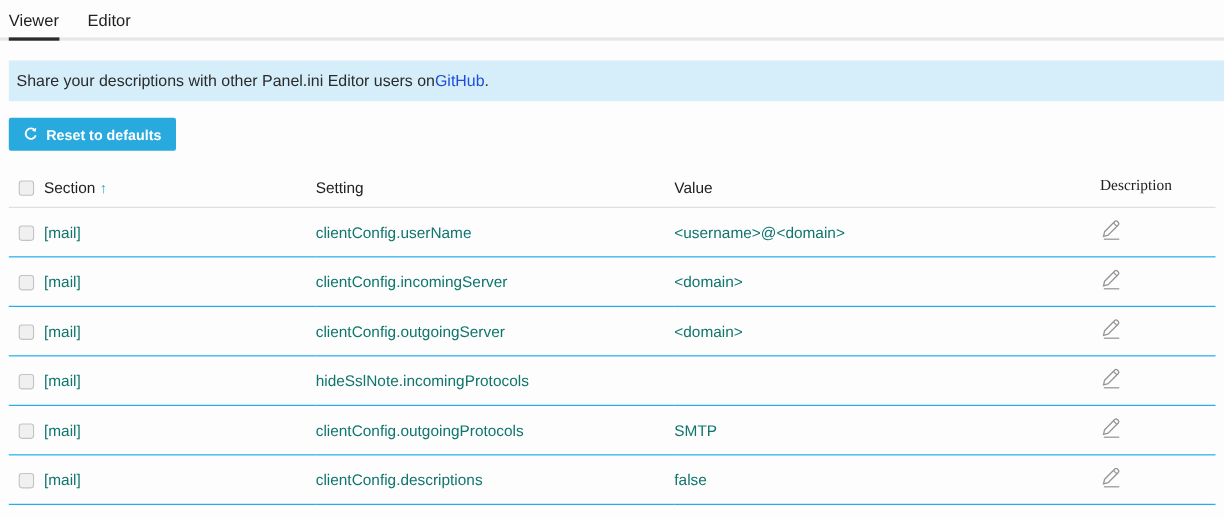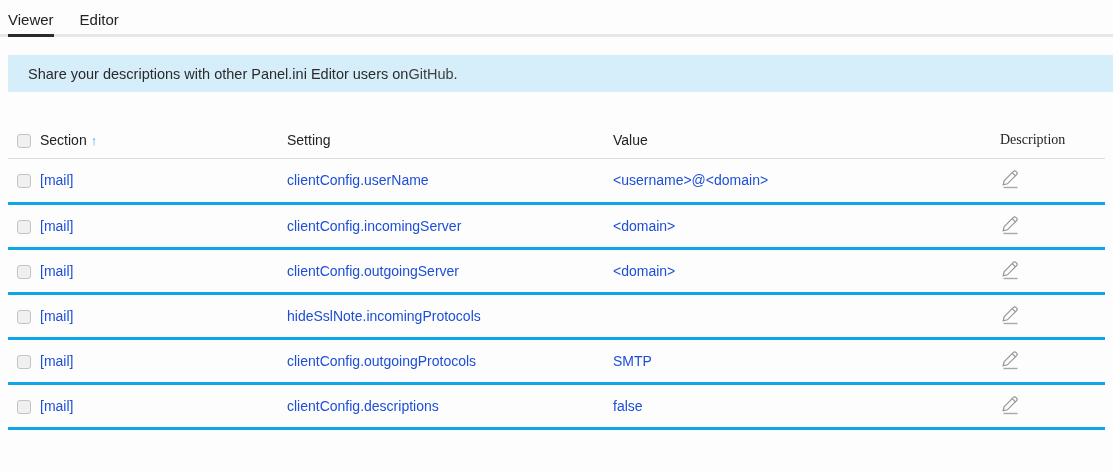--- a/index.html
+++ b/index.html
@@ -28,27 +28,27 @@
     cursor: pointer;
   }
   .tab.active { border-bottom-color: #2b2b2b; }
   
   .banner {
     margin: 18px 0 0 8px;
     height: 37px;
     background: #d5eefa;
     display: flex;
     align-items: center;
-    padding: 0 20px;
+    padding: 0 7px;
     font-size: 14.5px;
     color: #2b2b2b;
     text-align: center;
   }
   .banner a {
-    color: #404040;
+    color: #1d4ed8;
     text-decoration: none;
     cursor: pointer;
   }
   
   .toolbar {
     margin: 15px 0 0 8px;
     display: flex;
   }
   .btn {
     height: 30px;
@@ -80,21 +80,21 @@
   .grid col.c-setting { width: 326px; }
   .grid col.c-value   { width: 387px; }
   .grid th, .grid td {
     text-align: left;
     font-weight: normal;
     vertical-align: middle;
     overflow: hidden;
     white-space: nowrap;
   }
   .grid thead th { height: 36px; border-bottom: 1px solid #dcdcdc; color: #222; }
-  .grid tbody td { height: 45px; border-bottom: 3px solid #0ea5e9; color: #1d4ed8; }
+  .grid tbody td { height: 45px; border-bottom: 1px solid #0ea5e9; color: #0f766e; }
   .td-check { padding-left: 9px; }
   .td-desc { text-align: center; font-family: Liberation Serif, serif; }
   .checkbox {
     display: inline-block;
     width: 14px; height: 14px;
     background: #f0f0f0;
     border: 1px solid #c3c3c3;
     border-radius: 3px;
     vertical-align: middle;
     cursor: pointer;
@@ -110,20 +110,27 @@
   <span class="tab">Editor</span>
 </div>
 
 <div class="banner">
   <span>Share your descriptions with other Panel.ini Editor users on </span>
   <a>GitHub</a>
   <span>.</span>
 </div>
 
 <div class="toolbar">
+  <button class="btn btn-primary">
+    <svg width="14" height="14" viewBox="0 0 16 16">
+      <path d="M13.2 9.2 A5.4 5.4 0 1 1 12.6 4.4" fill="none" stroke="#ffffff" stroke-width="1.9"></path>
+      <path d="M13.6 1.4 L13.1 5.4 L9.2 4.4 Z" fill="#ffffff"></path>
+    </svg>
+    <span>Reset to defaults</span>
+  </button>
 </div>
 
 <table class="grid">
   <colgroup>
     <col class="c-check">
       <col class="c-section">
       <col class="c-setting">
       <col class="c-value">
       <col>
   </colgroup>

